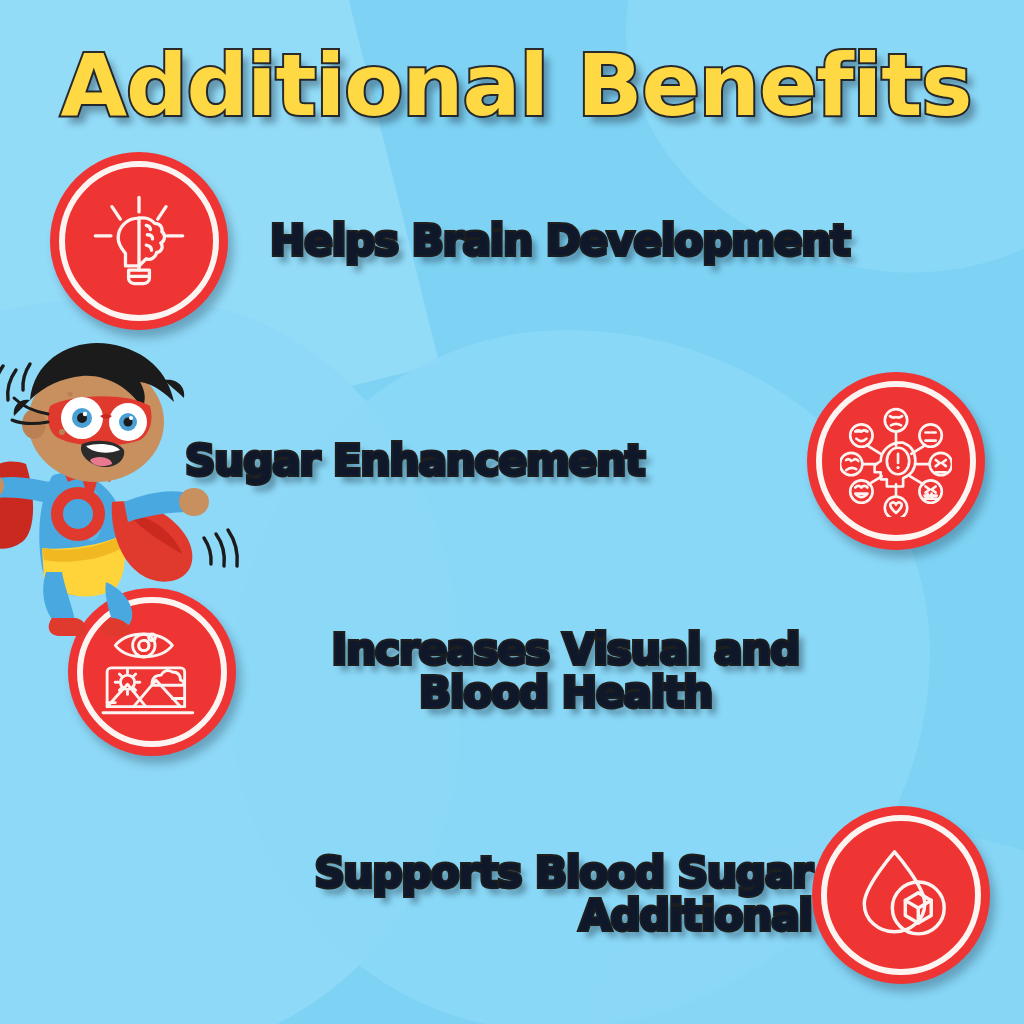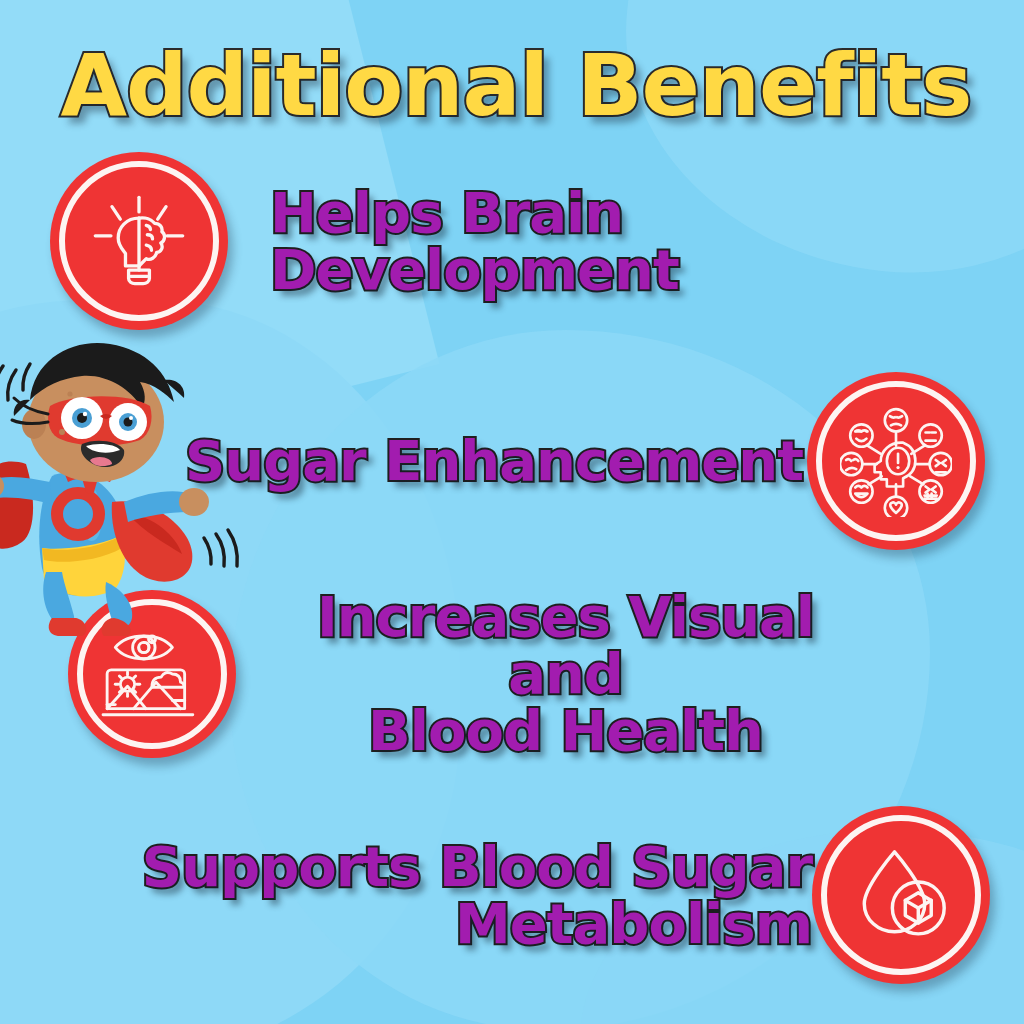--- a/index.html
+++ b/index.html
@@ -71,23 +71,23 @@
     white-space:nowrap;
     padding-left:8px;
   }
 
   
   .row { position:absolute; display:flex; align-items:center; }
 
   .label {
     font-family:"DejaVu Sans", sans-serif;
     font-weight:bold;
-    font-size:56px;
+    font-size:42px;
     line-height:1.02;
-    color:#a21caf;
+    color:#0f172a;
     -webkit-text-stroke:4px #1f1f1f;
     paint-order:stroke fill;
     text-shadow:6px 7px 6px rgba(15,30,45,.42);
     letter-spacing:-1px;
   }
   .label .ln { display:block; }
 
   
   .badge {
     position:relative;
@@ -246,21 +246,21 @@
     </div>
     <div class="label" style="margin-left:27px; flex:1; text-align:center;">
       <span class="ln">Increases Visual and</span>
       <span class="ln">Blood Health</span>
     </div>
   </div>
 
   <div class="row" id="row-4" style="left:120px; top:806px; width:870px;">
     <div class="label" style="flex:1; text-align:right;">
       <span class="ln">Supports Blood Sugar</span>
-      <span class="ln">Metabolism</span>
+      <span class="ln">Additional</span>
     </div>
     <div class="badge" style="width:178px;height:178px;">
       <svg width="108" height="108" viewBox="0 0 100 100" fill="none" stroke="#fdf4f2" stroke-width="3.2" stroke-linecap="round" stroke-linejoin="round">
 
         <path d="M44 10 C44 10 16 42 16 58 C16 73 29 84 44 84 C59 84 72 73 72 58
                  C72 42 44 10 44 10 Z"></path>
 
         <circle cx="66" cy="62" r="24"></circle>
 
         <path d="M66 48 L78 55 L78 69 L66 76 L54 69 L54 55 Z"></path>

